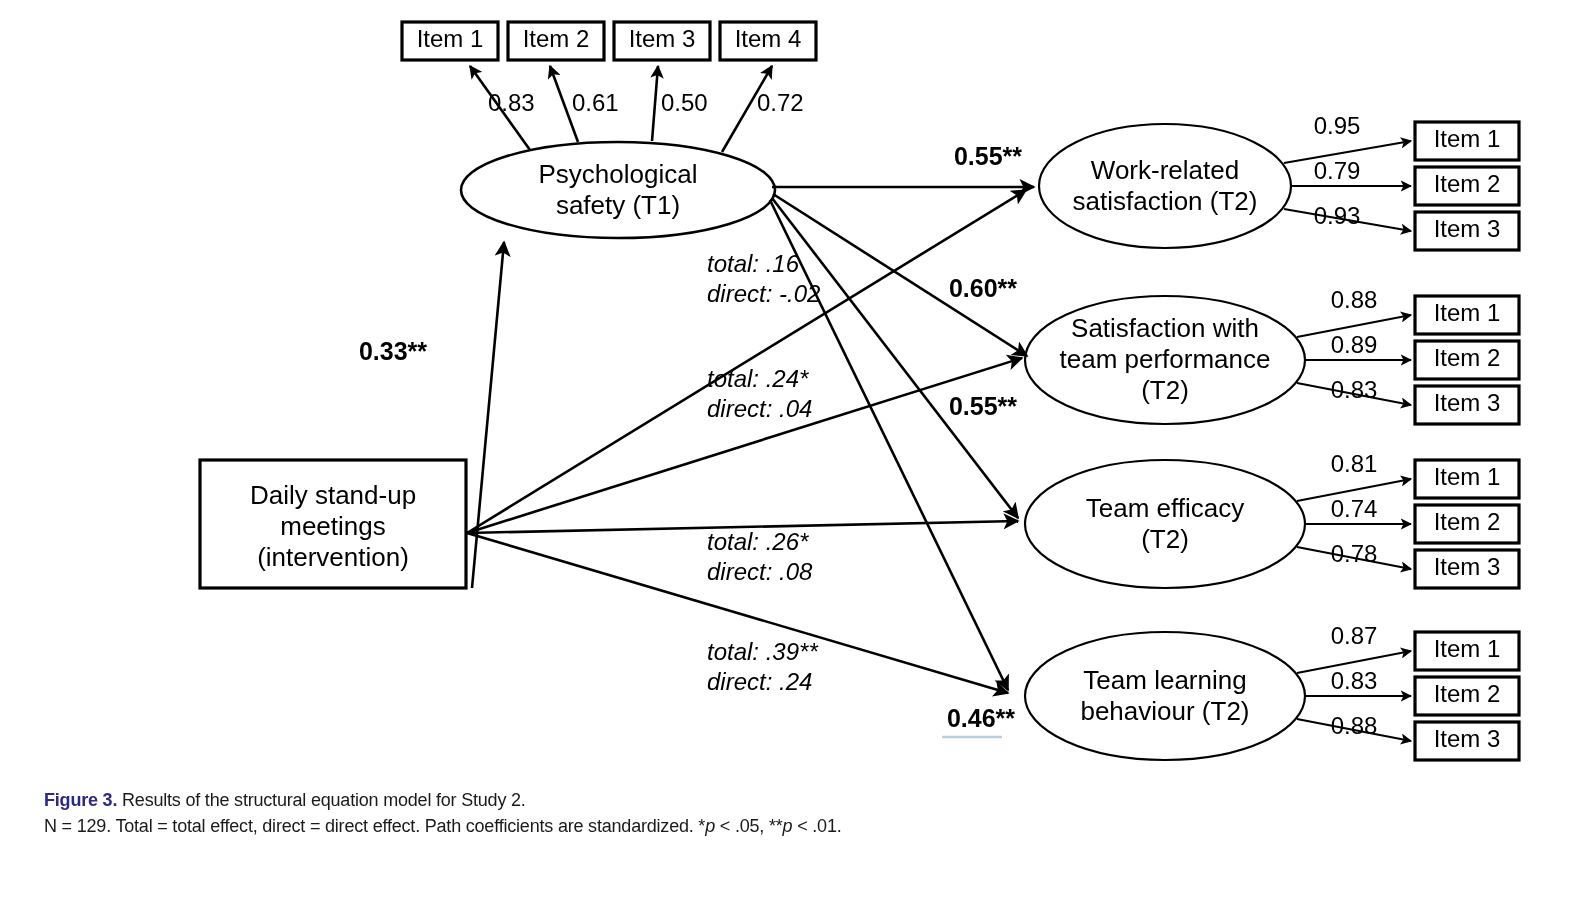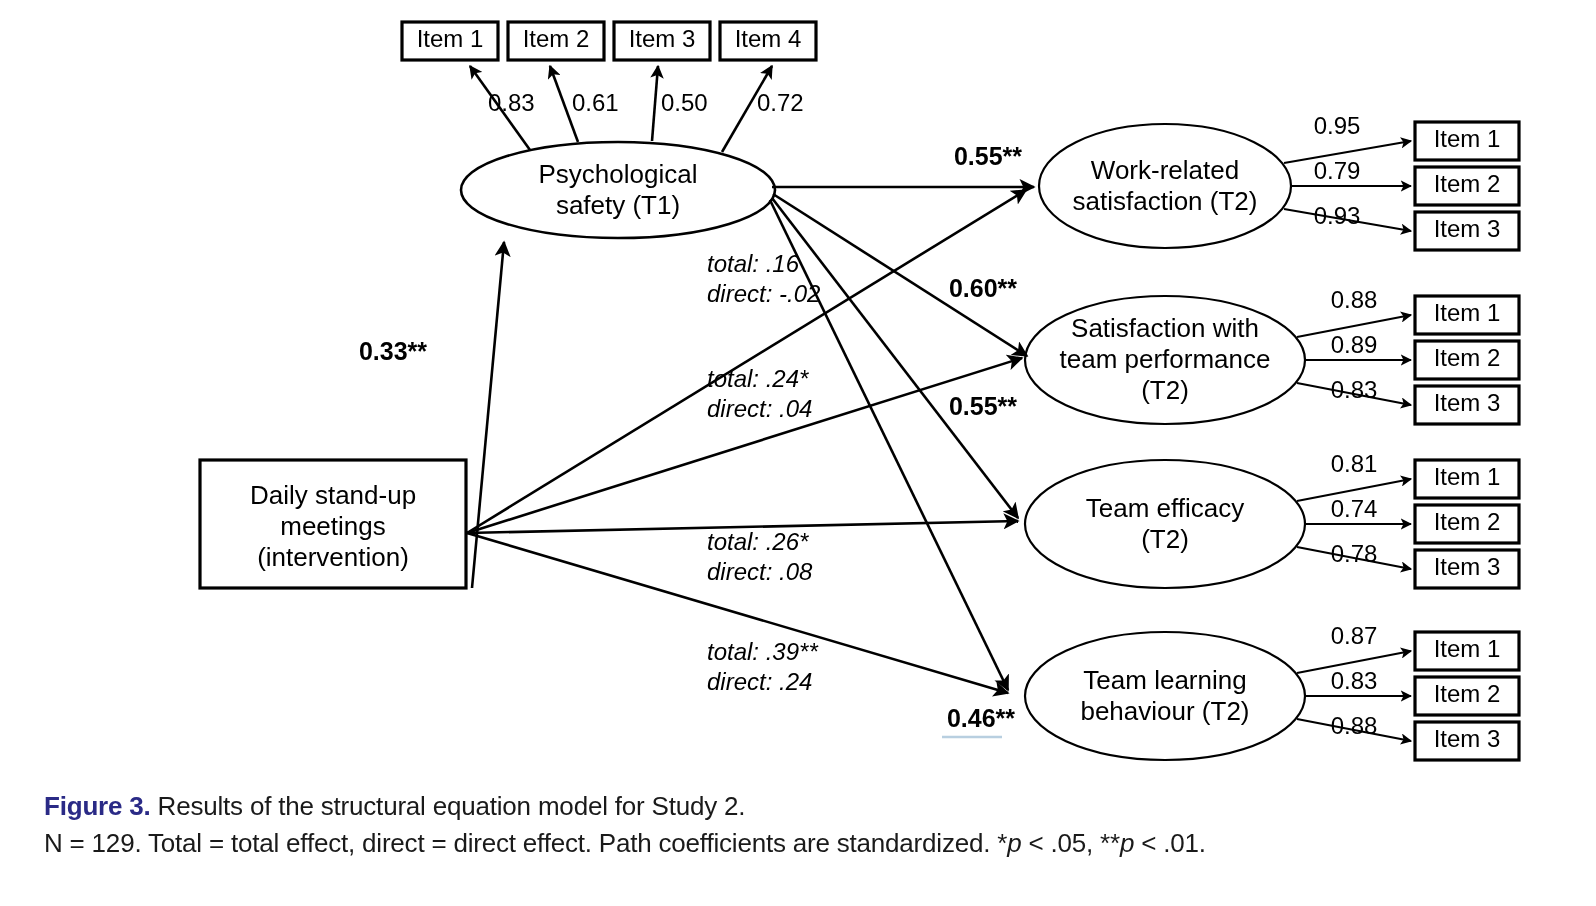--- a/index.html
+++ b/index.html
@@ -74,21 +74,21 @@
     font-size: 24px;
     font-style: italic;
     fill: #000000;
   }
   .caption {
     position: absolute;
     left: 44px;
     top: 788px;
     width: 1480px;
     font-family: "Liberation Sans", sans-serif;
-    font-size: 26px;
+    font-size: 18px;
     line-height: 1.42;
     color: #1a1a1a;
     letter-spacing: -0.2px;
   }
   .caption-figno {
     color: #2a2a86;
     font-weight: bold;
   }
   .caption em {
     font-style: italic;

